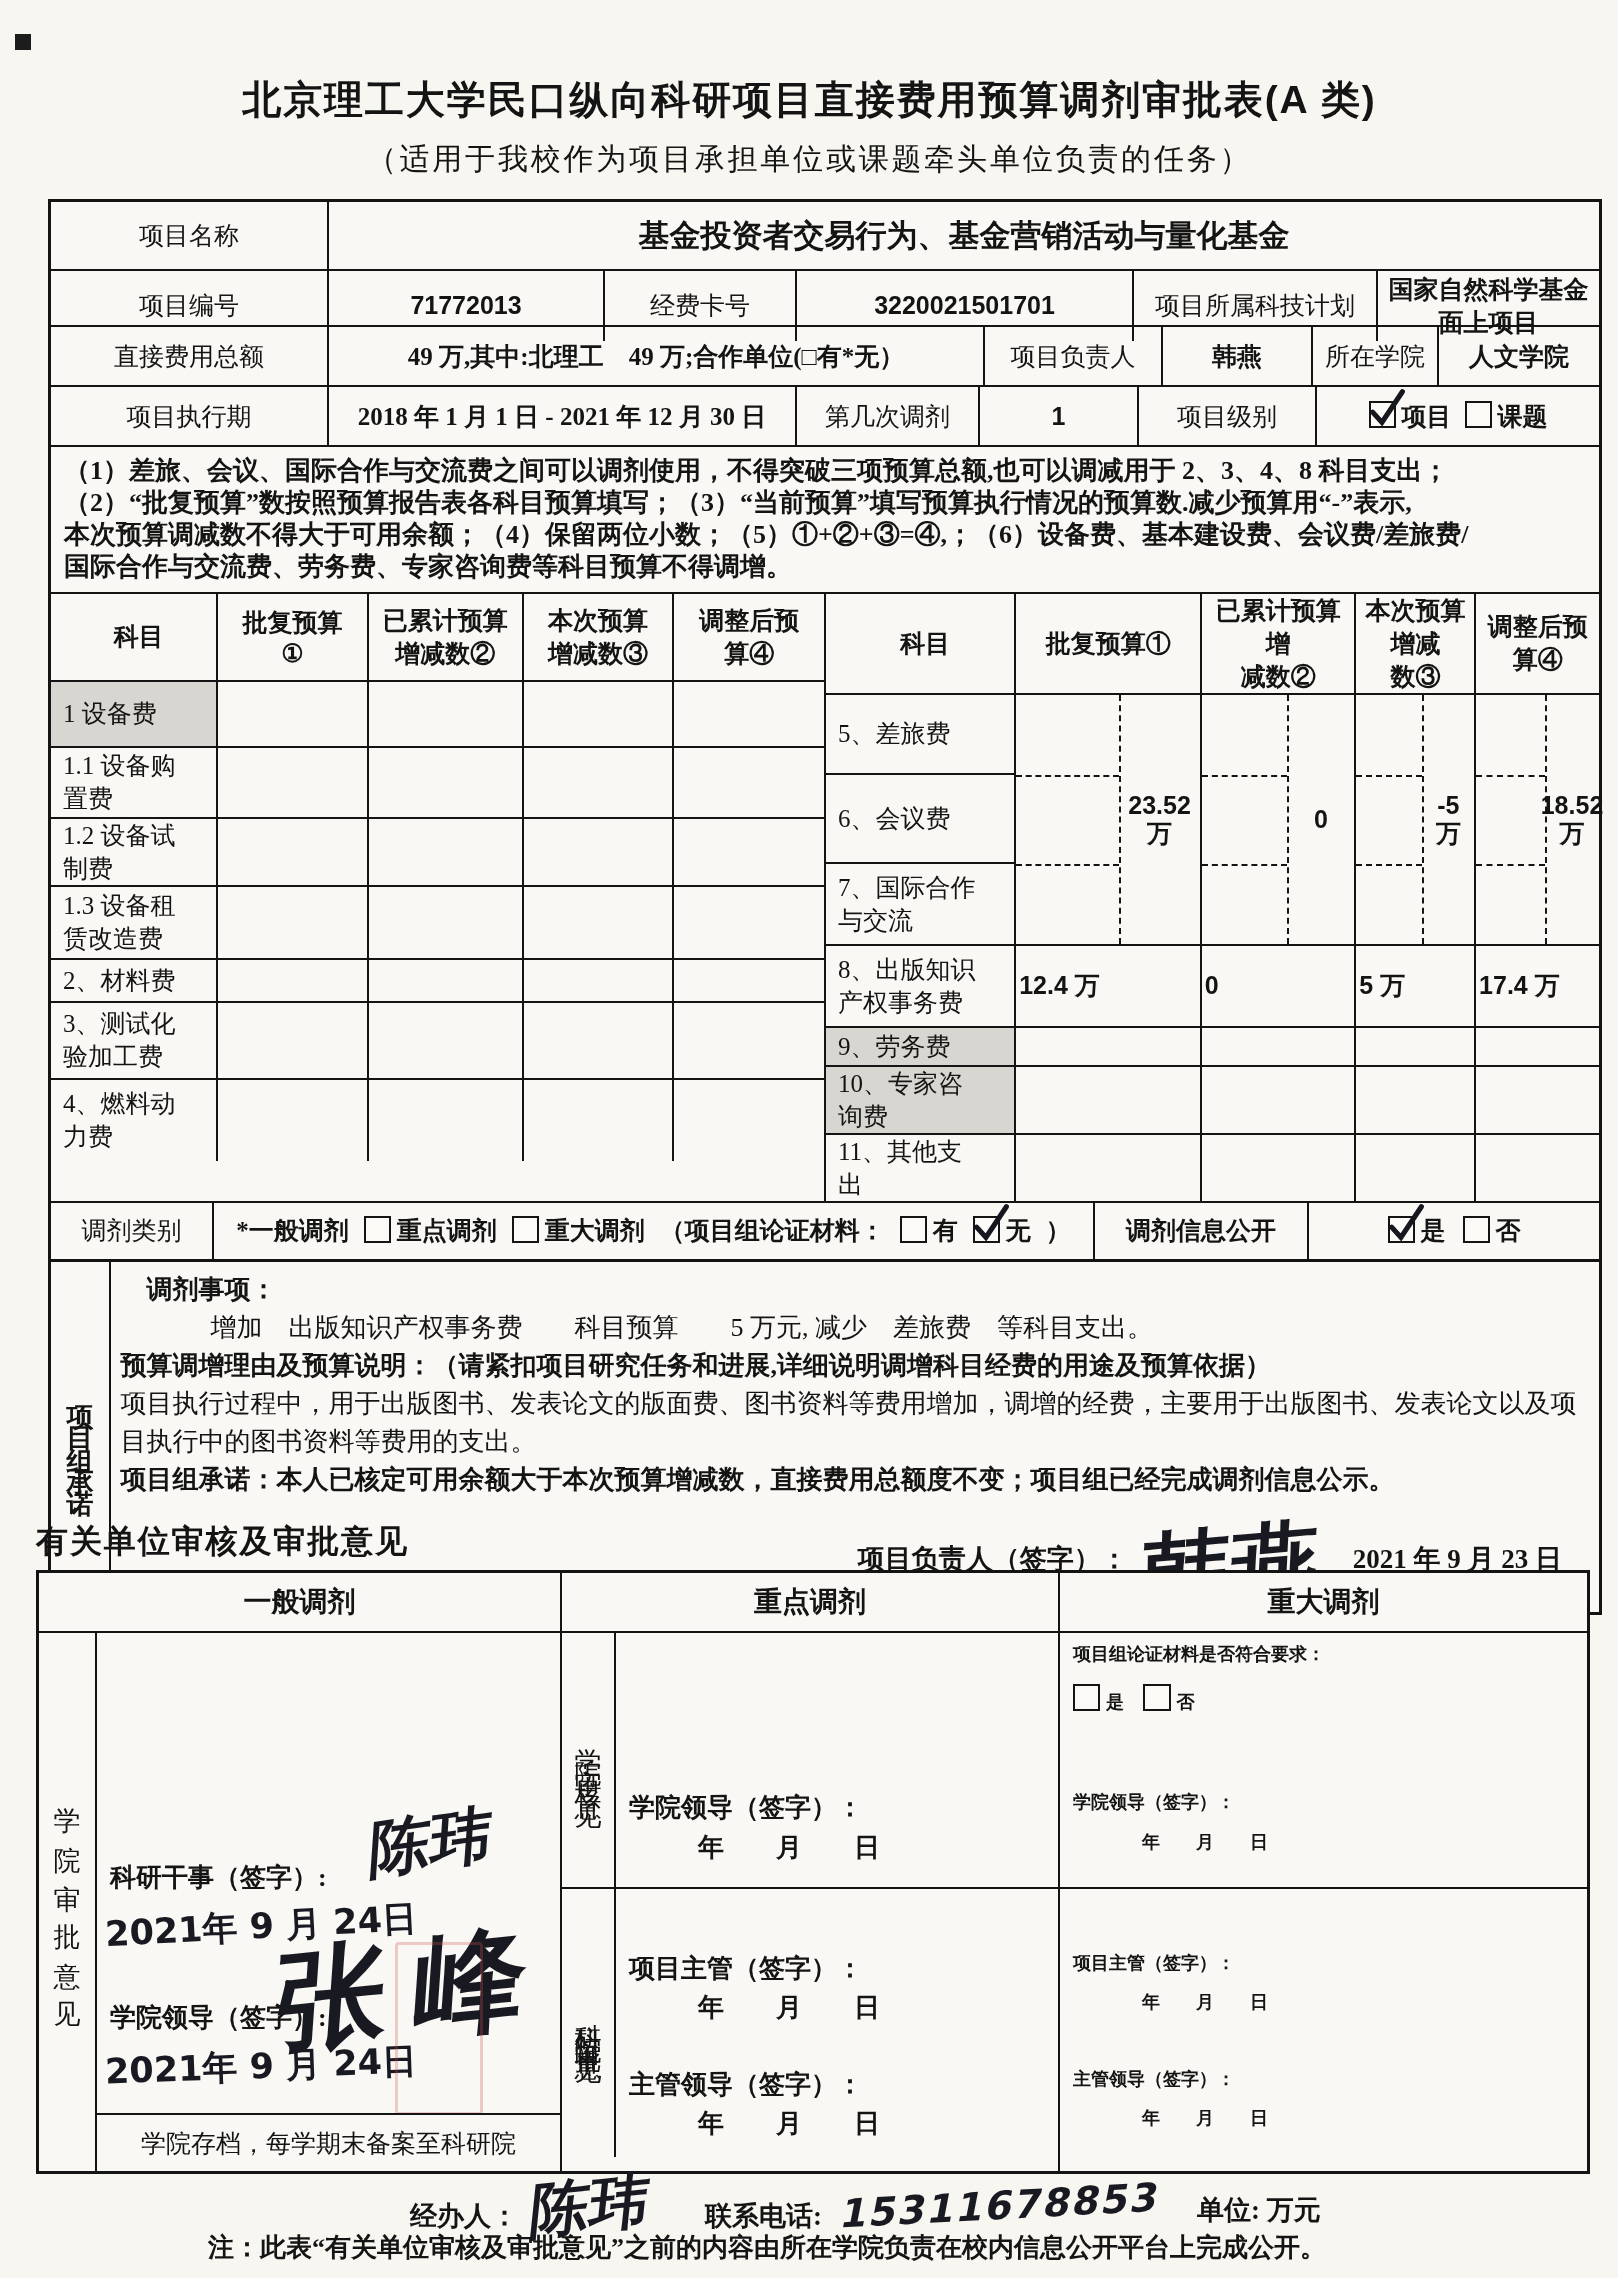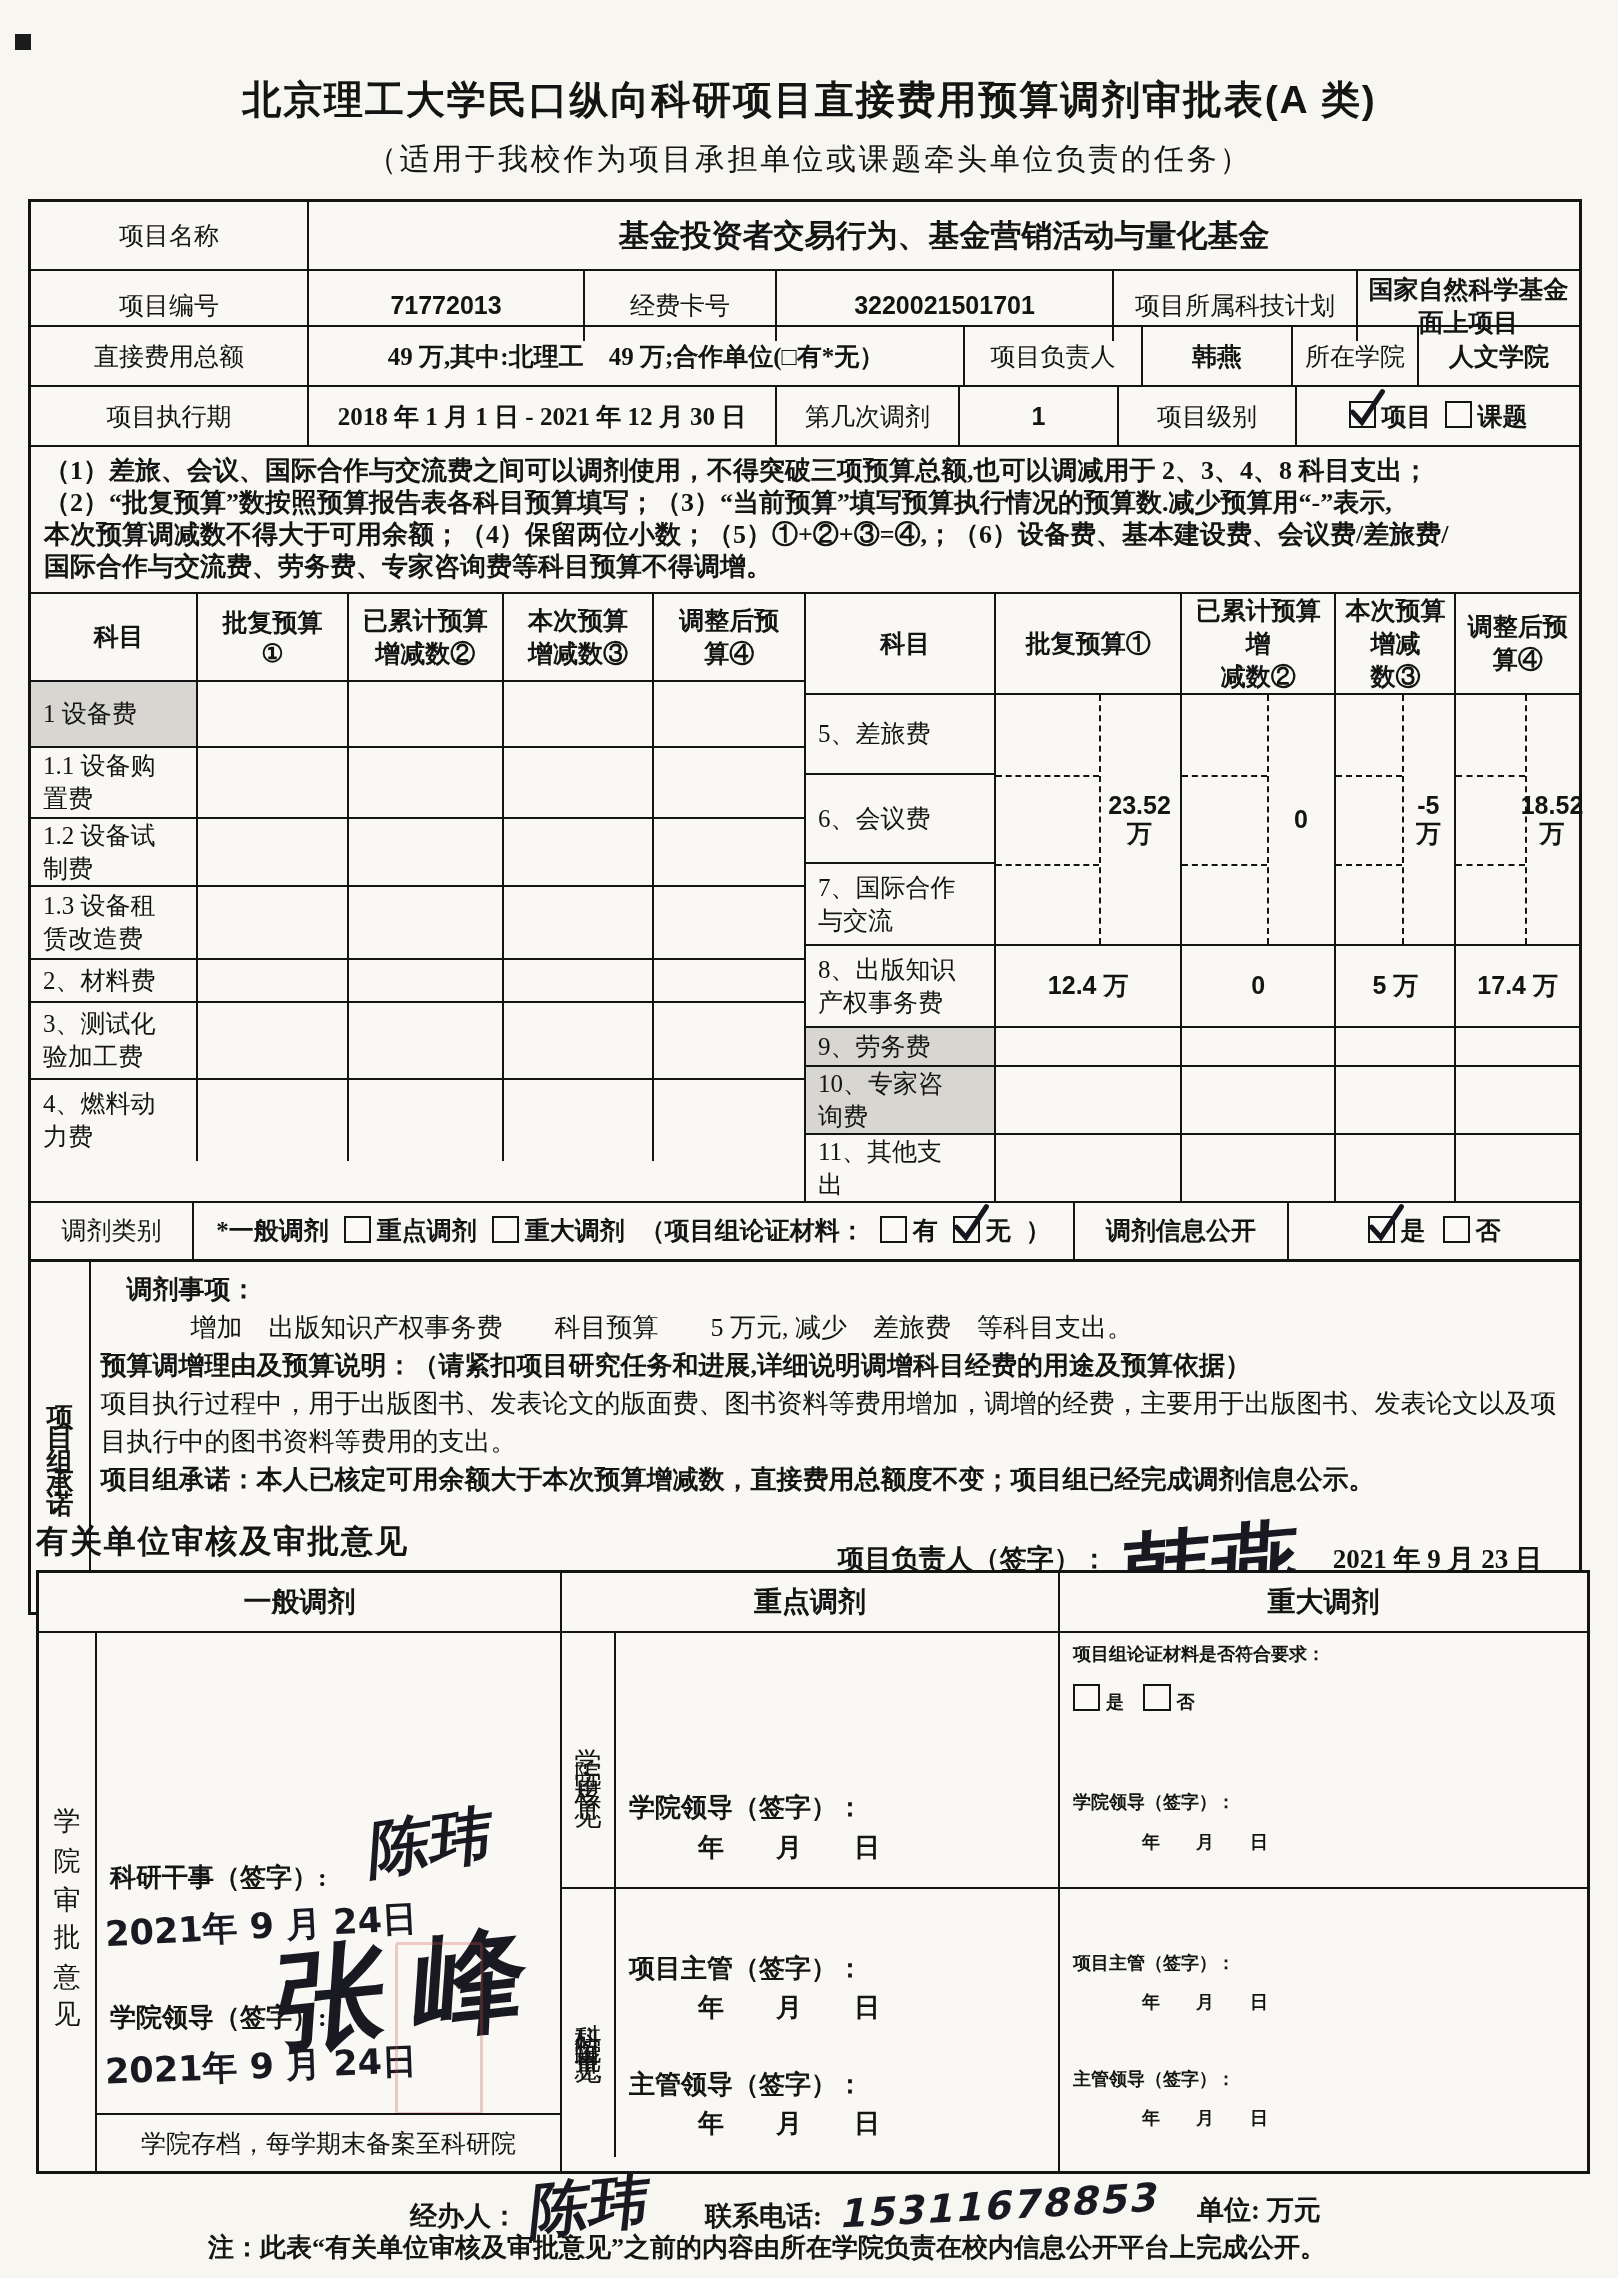--- a/index.html
+++ b/index.html
@@ -6,21 +6,21 @@
   .page{position:relative;width:1619px;height:2279px;background:#f7f6f1;
         font-family:"Liberation Serif",serif;color:#141414;overflow:hidden;}
   .abs{position:absolute;}
   .pre{white-space:pre-line;}
   .center{display:flex;align-items:center;justify-content:center;text-align:center;}
   .title{top:73px;left:0;width:100%;text-align:center;font-family:"Liberation Sans",sans-serif;
          font-weight:700;font-size:39px;letter-spacing:1.9px;}
   .subtitle{top:139px;left:0;width:100%;text-align:center;font-size:30px;letter-spacing:2.8px;}
   .artifact{left:15px;top:34px;width:16px;height:16px;background:#1c1c1c;}
   
-  .form-main{left:28px;top:199px;width:1548px;border:3.7px solid #141414;background:#f9f8f4;}
+  .form-main{left:48px;top:199px;width:1548px;border:3.7px solid #141414;background:#f9f8f4;}
   .irow{display:grid;border-top:2.8px solid #141414;}
   .irow:first-child{border-top:none;}
   .cell{border-left:2.8px solid #141414;display:flex;align-items:center;justify-content:center;
         text-align:center;font-size:25px;padding:1.9px 5.6px;box-sizing:border-box;}
   .cell:first-child{border-left:none;}
   .typed{font-family:"Liberation Sans",sans-serif;font-weight:700;}
   .notes{border-top:2.8px solid #141414;padding:7.5px 11.2px 9.4px 13px;font-size:26px;
          line-height:32px;font-weight:600;}
   
   .budget{border-top:2.8px solid #141414;display:flex;}
@@ -28,21 +28,21 @@
   .bhalf.right{border-left:2.8px solid #141414;}
   table.bt{border-collapse:collapse;width:100%;table-layout:fixed;}
   table.bt th{border-bottom:2.8px solid #141414;border-left:2.3px solid #141414;font-size:25px;
         font-weight:600;height:86px;padding:0 1.9px;}
   table.bt td{border-bottom:2.3px solid #141414;border-left:2.3px solid #141414;font-size:25px;
         padding:0 2.8px;vertical-align:middle;}
   table.bt th:first-child,table.bt td:first-child{border-left:none;padding-left:12px;}
   table.bt tr:last-child td{border-bottom:none;}
   td.subj{text-align:left;padding-left:4.7px;}
   td.shaded{background:#d8d6d0;}
-  td.val{text-align:center;font-family:"Liberation Sans",sans-serif;font-weight:700;font-size:25px;}
+  td.val{font-family:"Liberation Sans",sans-serif;font-weight:700;font-size:25px;}
   td.merged{position:relative;border-bottom:2.3px solid #141414;}
   .dashv{position:absolute;top:0;bottom:0;left:56%;border-left:2.8px dashed #141414;}
   .dashh{position:absolute;left:0;width:56%;border-top:2.8px dashed #141414;}
   .mval{position:absolute;left:56%;right:0;top:0;bottom:0;display:flex;align-items:center;
         justify-content:center;text-align:center;font-family:"Liberation Sans",sans-serif;
         font-weight:700;font-size:25px;line-height:28px;}
   
   .cb{display:inline-block;width:23.4px;height:23.4px;border:2.8px solid #141414;vertical-align:-3.7px;
       margin-right:5.6px;position:relative;background:#fbfaf7;}
   .tick{position:absolute;left:-3.7px;top:-15px;width:41px;height:39px;pointer-events:none;}

